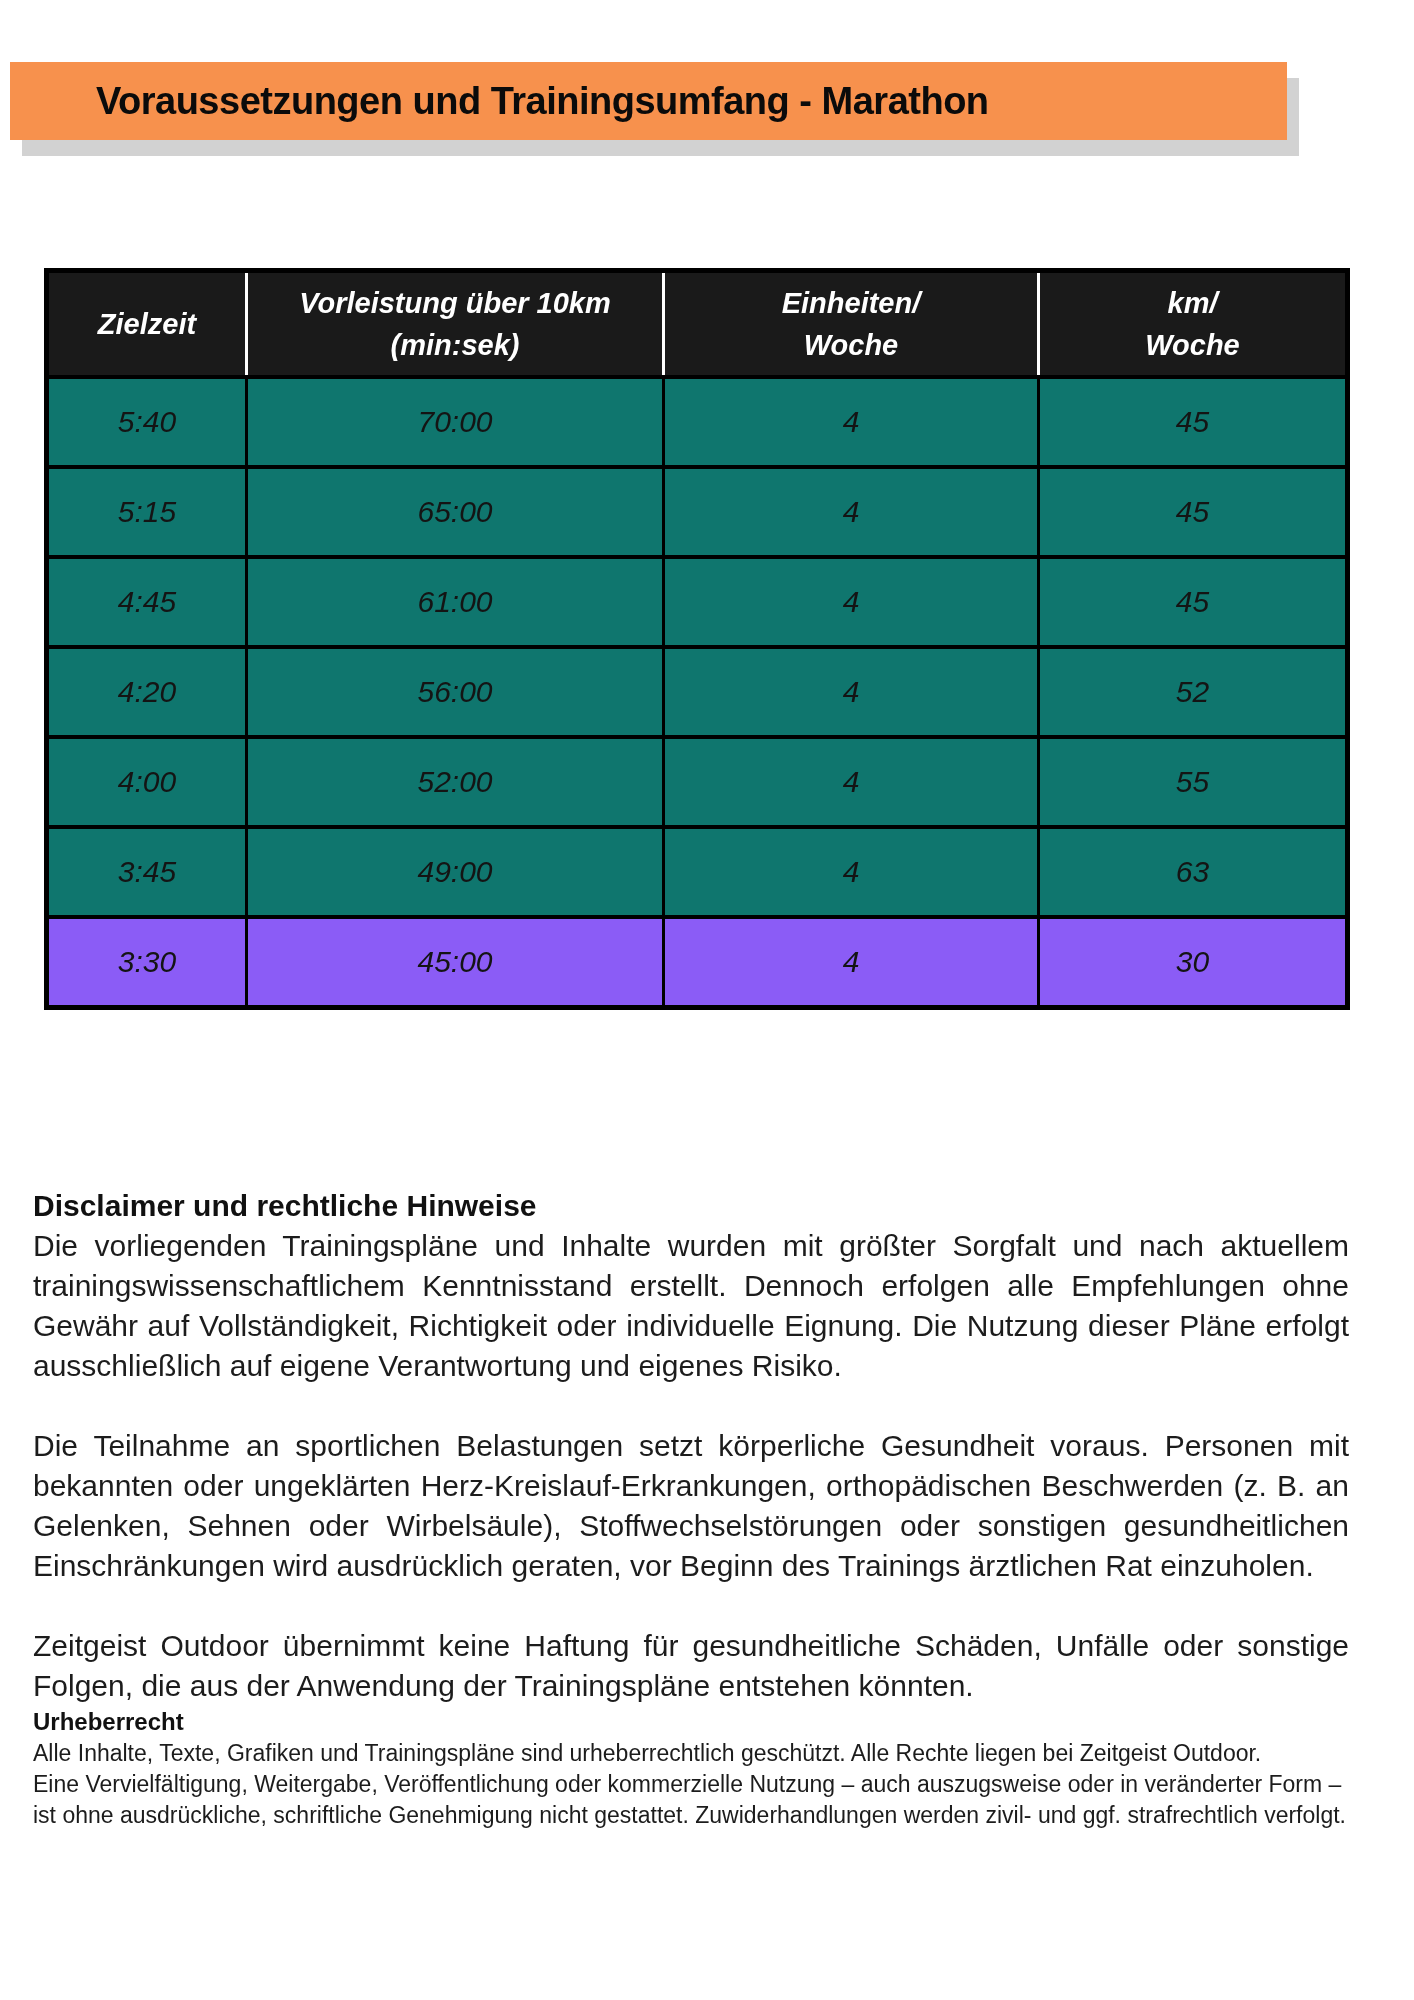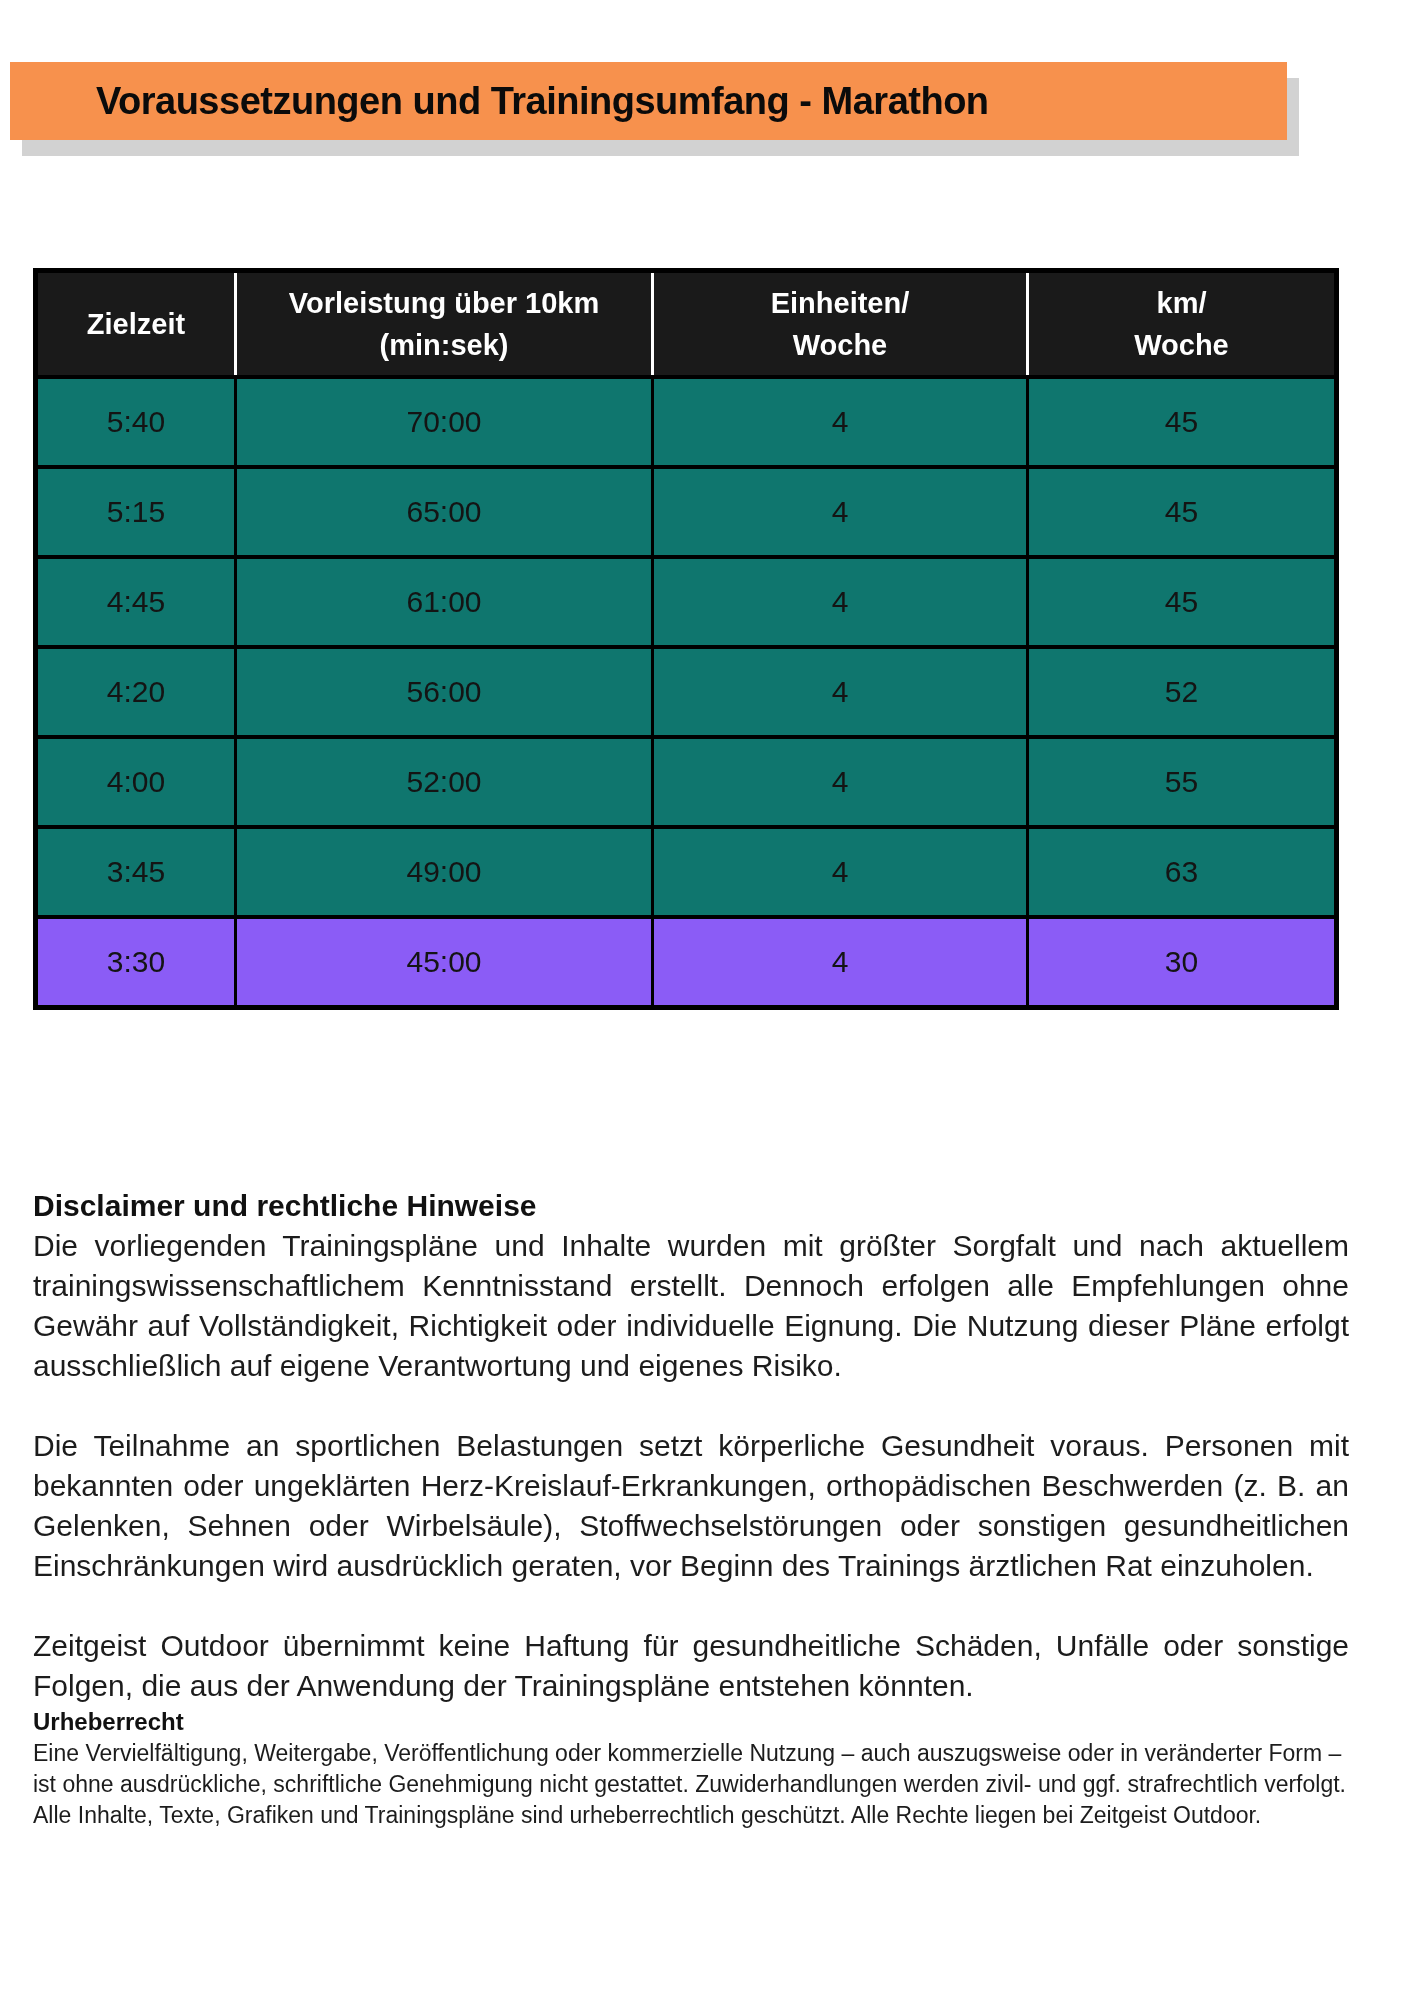--- a/index.html
+++ b/index.html
@@ -34,23 +34,24 @@
     font-size: 38px;
     font-weight: 700;
     color: #0b0b0b;
     letter-spacing: -0.5px;
     white-space: nowrap;
   }
 
   
   .table-wrap {
     position: absolute;
-    left: 33px;
+    left: 44px;
     top: 268px;
     width: 1073px;
+    font-style: italic;
   }
   table {
     width: 1301px;
     border-collapse: collapse;
     table-layout: fixed;
     border: 5px solid #000000;
   }
   thead th {
     background: #1A1A1A;
     color: #ffffff;
@@ -192,16 +193,16 @@
 </div>
 
 <section class="legal">
   <h2>Disclaimer und rechtliche Hinweise</h2>
   <p class="body-par">Die vorliegenden Trainingspläne und Inhalte wurden mit größter Sorgfalt und nach aktuellem trainingswissenschaftlichem Kenntnisstand erstellt. Dennoch erfolgen alle Empfehlungen ohne Gewähr auf Vollständigkeit, Richtigkeit oder individuelle Eignung. Die Nutzung dieser Pläne erfolgt ausschließlich auf eigene Verantwortung und eigenes Risiko.</p>
   <p class="body-par">Die Teilnahme an sportlichen Belastungen setzt körperliche Gesundheit voraus. Personen mit bekannten oder ungeklärten Herz-Kreislauf-Erkrankungen, orthopädischen Beschwerden (z. B. an Gelenken, Sehnen oder Wirbelsäule), Stoffwechselstörungen oder sonstigen gesundheitlichen Einschränkungen wird ausdrücklich geraten, vor Beginn des Trainings ärztlichen Rat einzuholen.</p>
   <p class="body-par">Zeitgeist Outdoor übernimmt keine Haftung für gesundheitliche Schäden, Unfälle oder sonstige Folgen, die aus der Anwendung der Trainingspläne entstehen könnten.</p>
 
   <div class="copyright">
     <h3>Urheberrecht</h3>
+    <p>Alle Inhalte, Texte, Grafiken und Trainingspläne sind urheberrechtlich geschützt. Alle Rechte liegen bei Zeitgeist Outdoor.</p>
     <p>Eine Vervielfältigung, Weitergabe, Veröffentlichung oder kommerzielle Nutzung – auch auszugsweise oder in veränderter Form – ist ohne ausdrückliche, schriftliche Genehmigung nicht gestattet. Zuwiderhandlungen werden zivil- und ggf. strafrechtlich verfolgt.</p>
-    <p>Alle Inhalte, Texte, Grafiken und Trainingspläne sind urheberrechtlich geschützt. Alle Rechte liegen bei Zeitgeist Outdoor.</p>
   </div>
 </section>
 
 </body></html>

